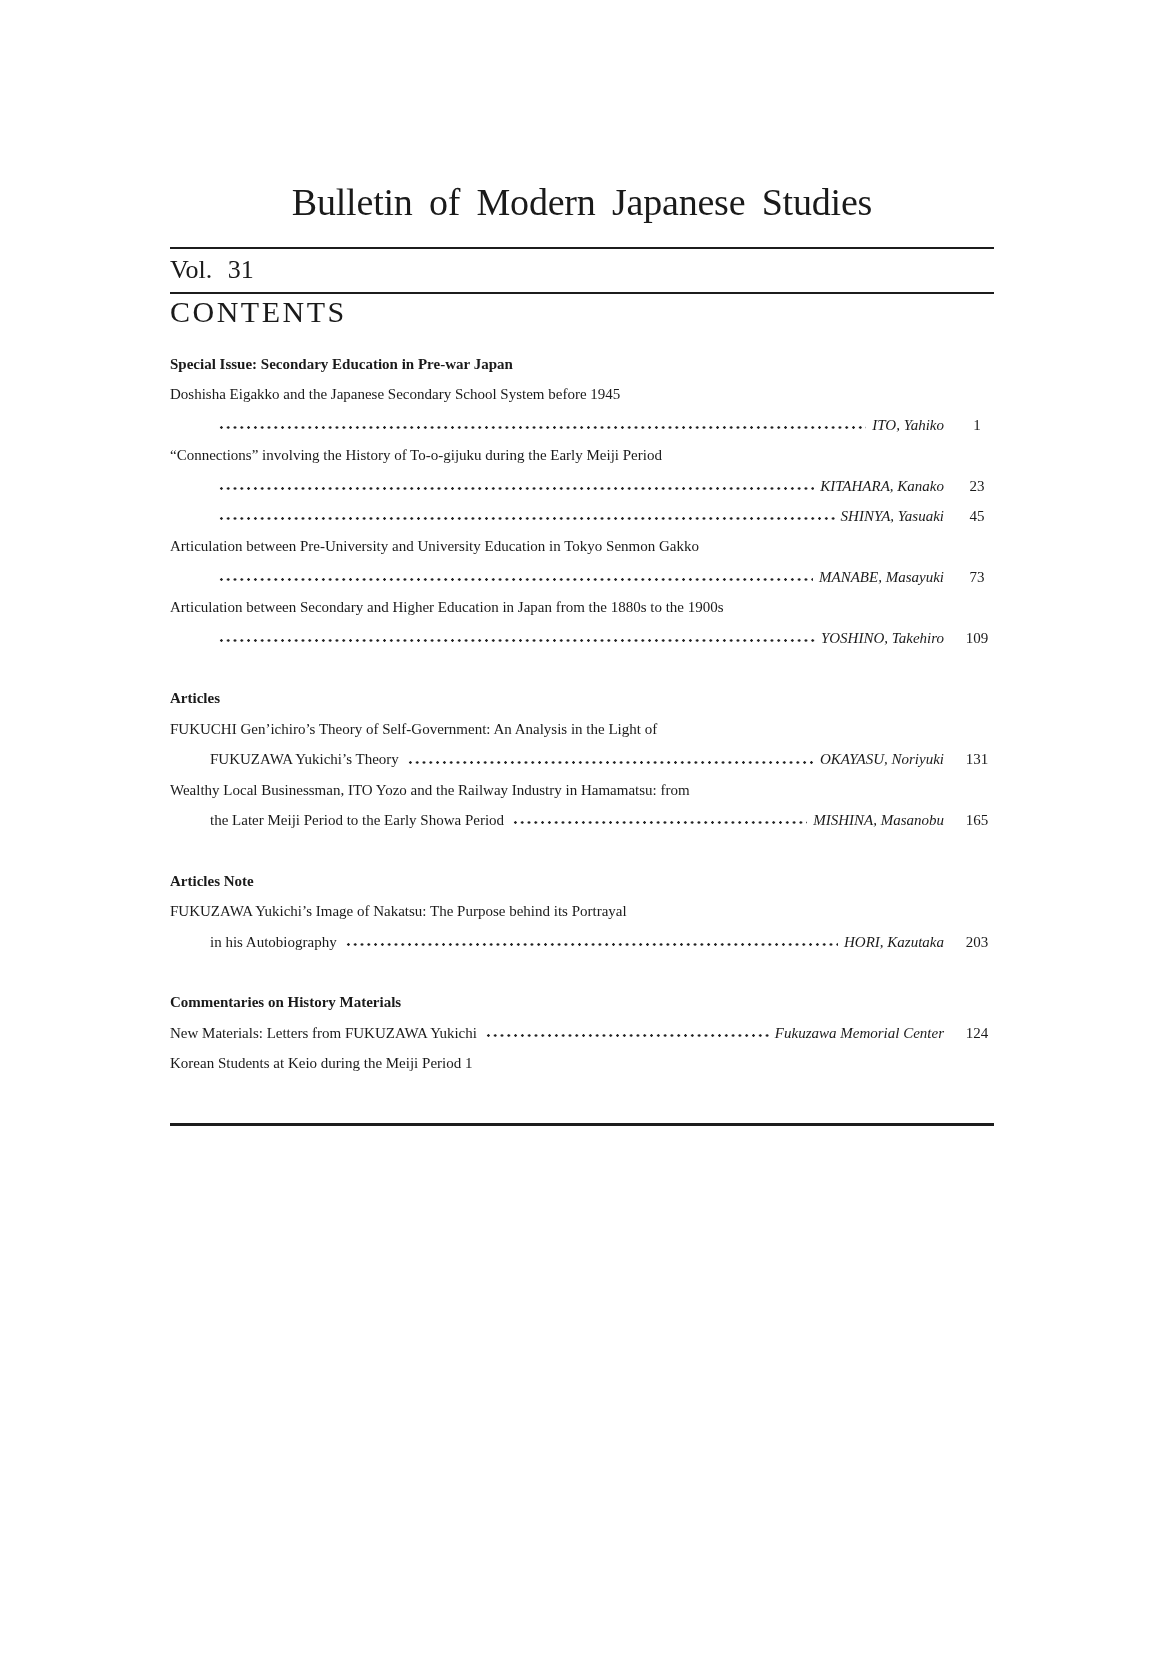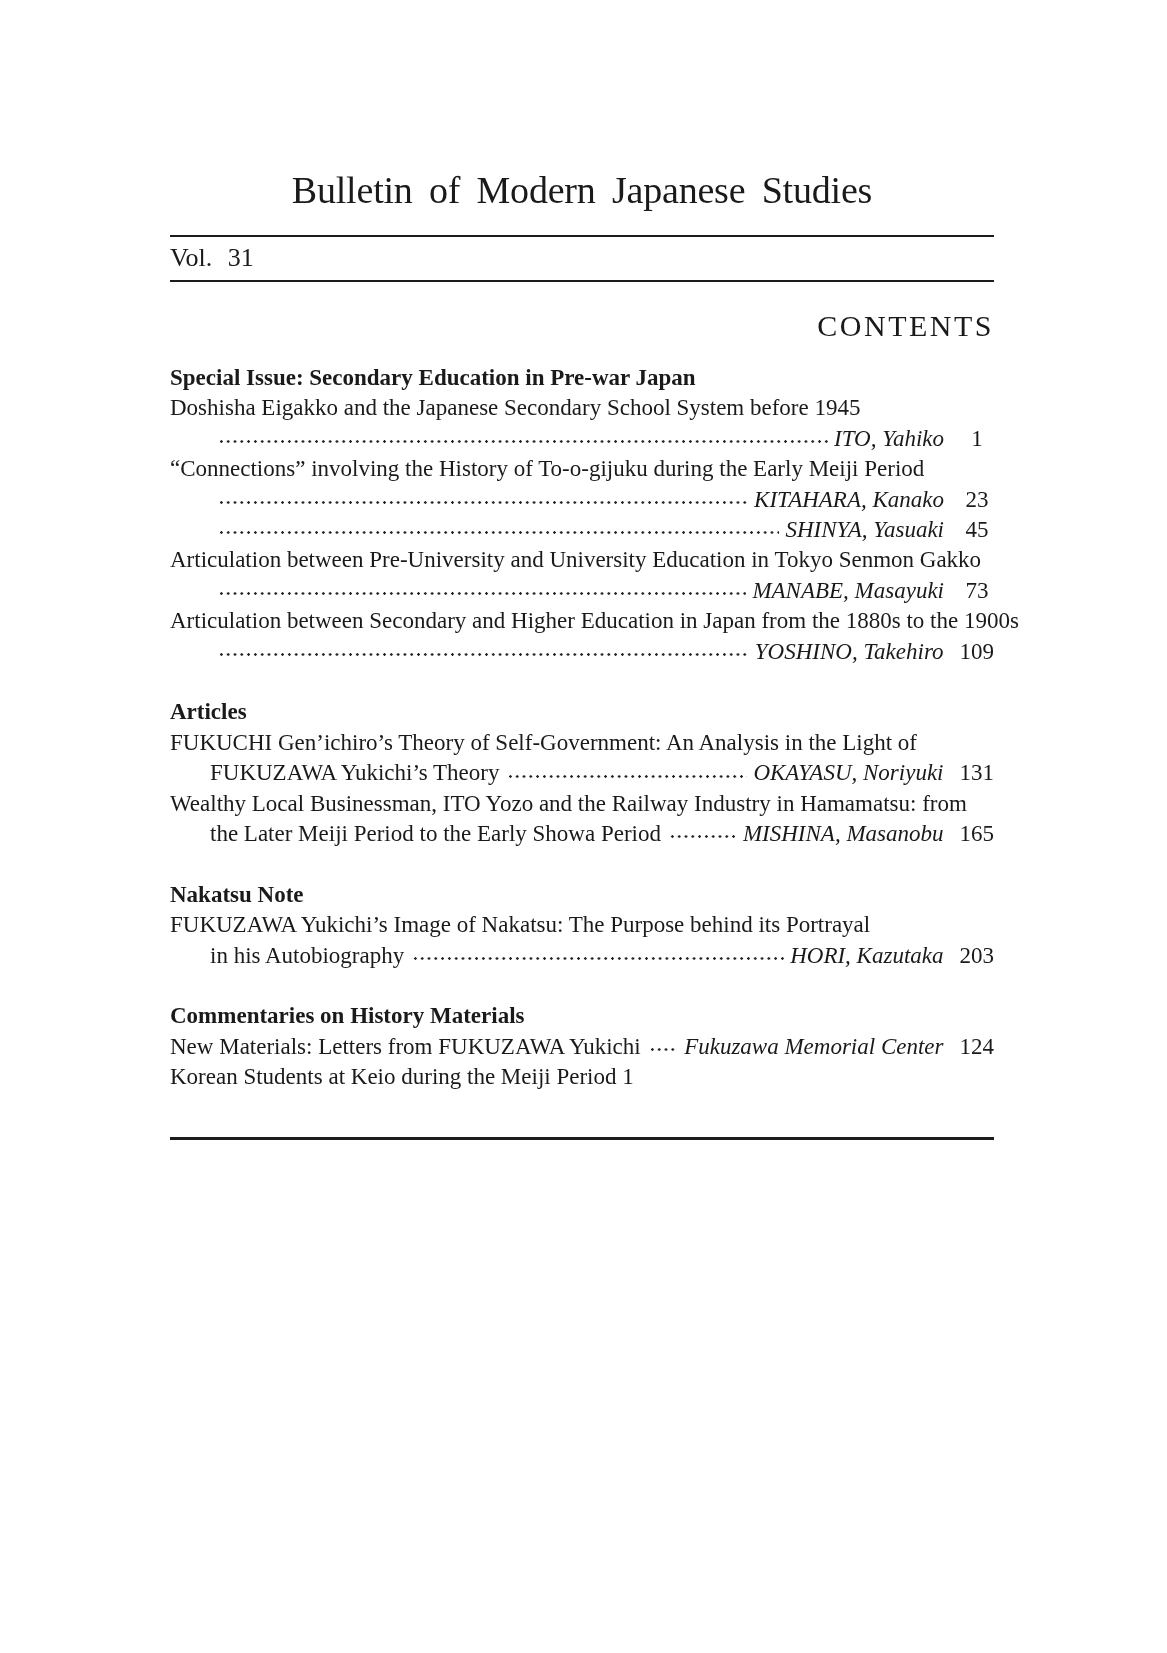--- a/index.html
+++ b/index.html
@@ -13,21 +13,21 @@
     height: 1653px;
     margin: 0 auto;
     background: #ffffff;
     color: var(--ink, #1a1a1a);
     font-family: "Liberation Serif", "DejaVu Serif", serif;
     overflow: hidden;
   }
   .content {
     position: absolute;
     left: 170px;
-    top: 0;
+    top: 12px;
     width: 824px;
   }
   .journal-title {
     margin-top: 167px;
     font-size: 38px;
     line-height: 46px;
     text-align: center;
     word-spacing: 7px;
     letter-spacing: -0.2px;
     white-space: nowrap;
@@ -38,29 +38,28 @@
     border-bottom: 2.5px solid #1c1c1c;
     padding: 5px 0 6px 0;
   }
   .vol-label {
     font-size: 26px;
     line-height: 32px;
     text-align: left;
     word-spacing: 9px;
   }
   .contents-heading {
-    margin-top: 26px;
     font-size: 30px;
     line-height: 36px;
-    text-align: right;
+    text-align: left;
     letter-spacing: 2.5px;
   }
   .toc {
     margin-top: 19px;
-    font-size: 23px;
+    font-size: 15px;
   }
   .toc-section { margin-top: 30.4px; }
   .toc-section:first-child { margin-top: 0; }
   .row {
     display: flex;
     line-height: 30.4px;
     align-items: stretch;
   }
   .row > span { white-space: nowrap; text-align: center; }
   .row.indent { padding-left: 40px; }
@@ -170,21 +169,21 @@
             </div>
             <div class="row indent">
               <span class="t">the Later Meiji Period to the Early Showa Period</span>
               <span class="dots"></span>
               <span class="author">MISHINA, Masanobu</span>
               <span class="pagenum">165</span>
             </div>
           </div>
         </div>
         <div class="toc-section">
-          <div class="row heading">Nakatsu Note</div>
+          <div class="row heading">Articles Note</div>
           <div class="toc-entry">
             <div class="row">
               <span class="t">FUKUZAWA Yukichi’s Image of Nakatsu: The Purpose behind its Portrayal</span>
             </div>
             <div class="row indent">
               <span class="t">in his Autobiography</span>
               <span class="dots"></span>
               <span class="author">HORI, Kazutaka</span>
               <span class="pagenum">203</span>
             </div>

